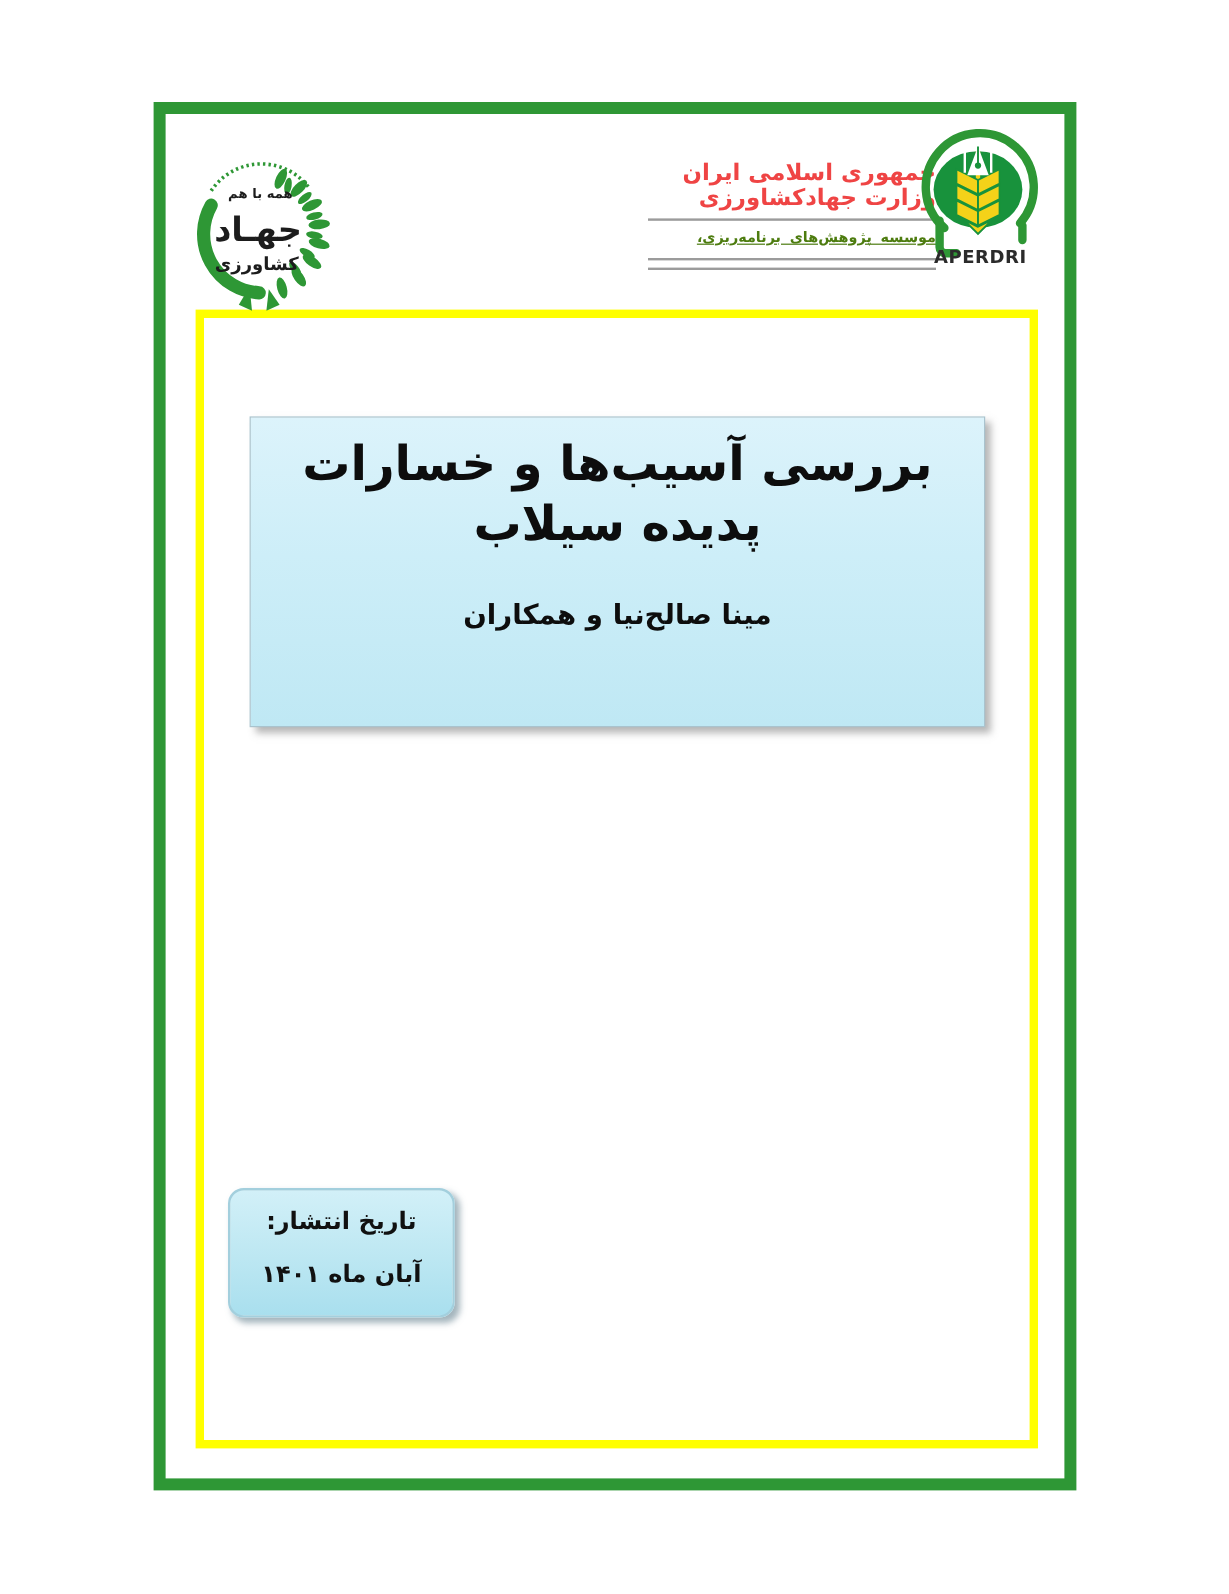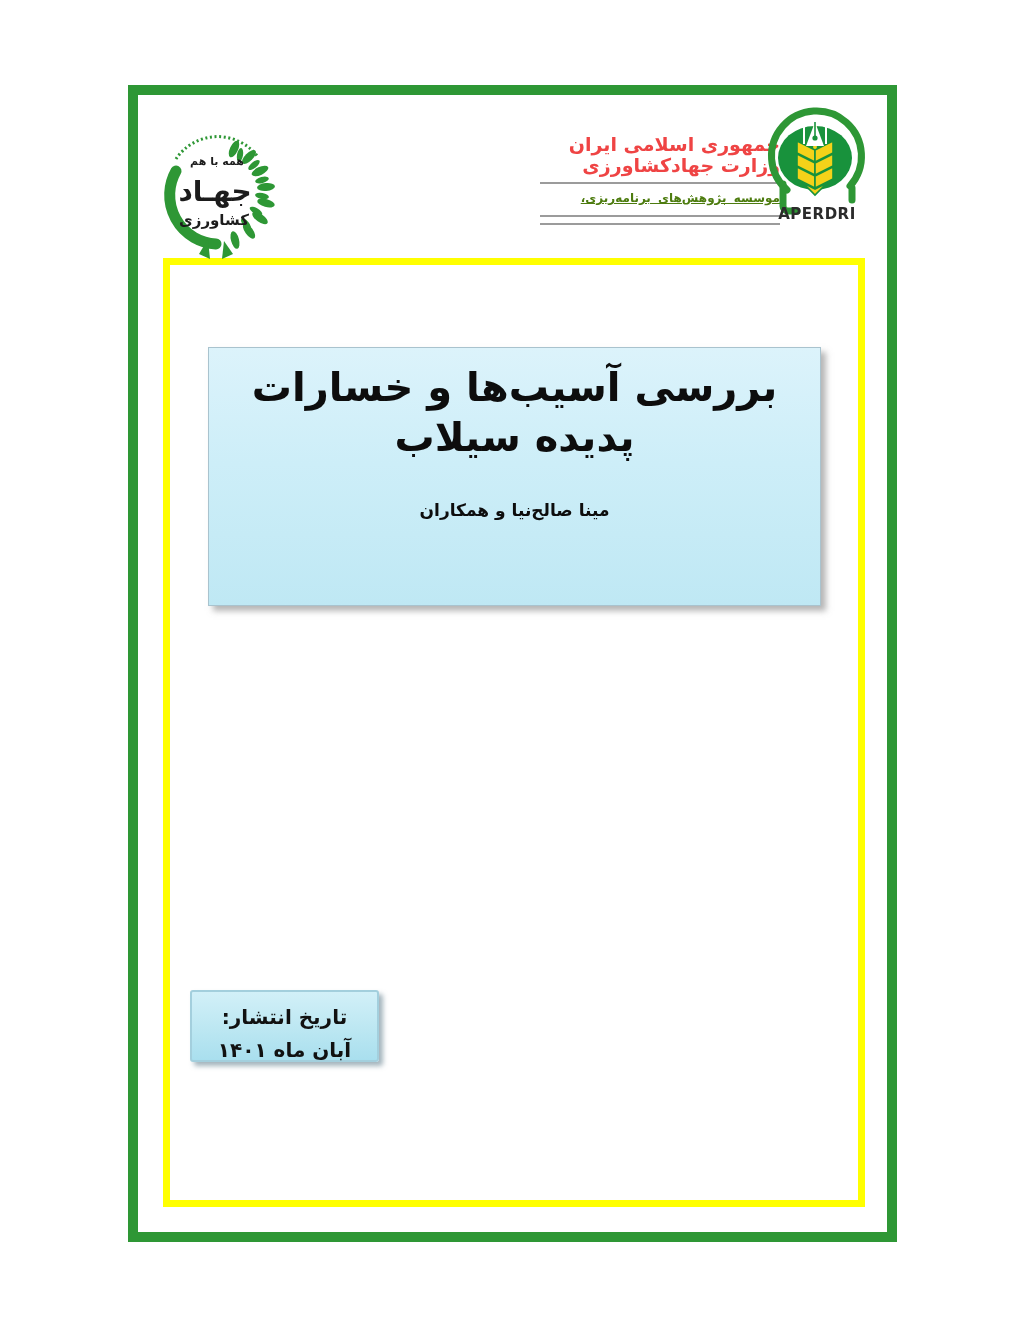--- a/index.html
+++ b/index.html
@@ -30,31 +30,31 @@
 
   
   .title-box{
     left:208px;top:347px;width:613px;height:259px;direction:rtl;text-align:center;
     background:linear-gradient(180deg,#dcf3fb 0%,#cdeef8 45%,#bfe8f4 100%);
     border:1px solid #a9c3ce;
     box-shadow:5px 5px 6px rgba(110,110,110,.5);
   }
   .title-line{font-size:40px;font-weight:bold;color:#0d0d0d;line-height:50px;}
   .title-line:first-child{margin-top:14px;}
-  .authors{margin-top:38px;font-size:17px;font-weight:bold;color:#0d0d0d;}
+  .authors{margin-top:38px;font-size:23px;font-weight:bold;color:#0d0d0d;}
 
   
   .date-box{
-    left:190px;top:990px;width:189px;height:72px;direction:rtl;text-align:center;
+    left:190px;top:990px;width:189px;height:108px;direction:rtl;text-align:center;
     background:linear-gradient(180deg,#d2f0f8 0%,#bce7f2 55%,#a9dfee 100%);
-    border:2px solid #a3cfdd;border-radius:3px;
+    border:2px solid #a3cfdd;border-radius:13px;
     box-shadow:4px 4px 5px rgba(90,120,135,.55);
   }
   .date-label{margin-top:13px;font-size:20px;font-weight:bold;color:#111111;}
-  .date-value{margin-top:9px;font-size:20px;font-weight:bold;color:#111111;}
+  .date-value{margin-top:20px;font-size:20px;font-weight:bold;color:#111111;}
 </style>
 </head>
 <body>
 
 <div class="abs green-frame"></div>
 <div class="abs yellow-frame"></div>
 
 <div class="abs jahad-logo">
   <svg width="135" height="148" viewBox="0 0 135 148">
 

